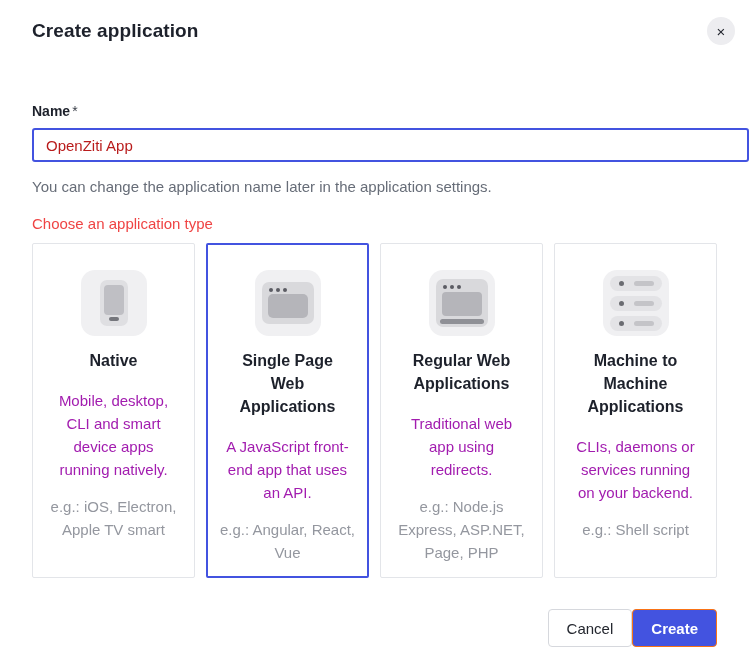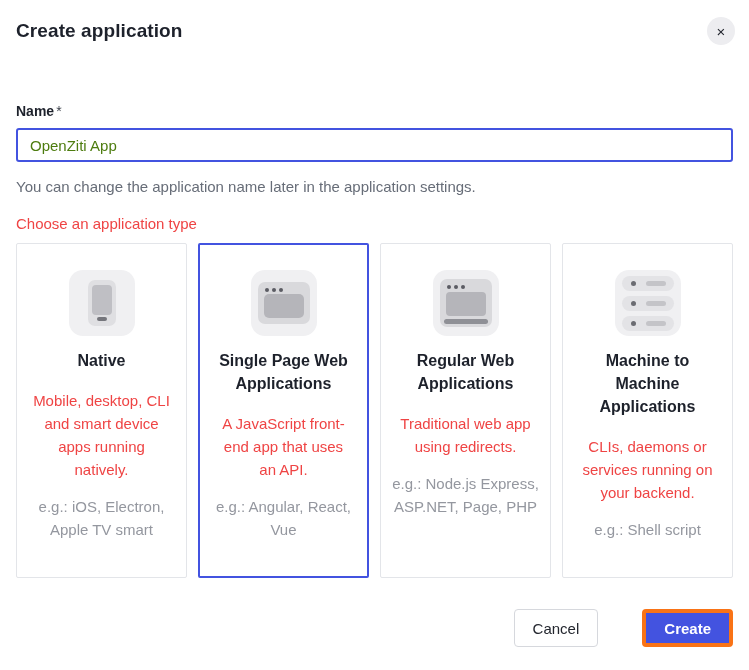--- a/index.html
+++ b/index.html
@@ -4,21 +4,21 @@
 <style>
   * { box-sizing: border-box; margin: 0; padding: 0; }
   html, body { width: 749px; height: 670px; }
   body {
     background: #ffffff;
     font-family: "Liberation Sans", sans-serif;
     color: #1d212b;
     position: relative;
     overflow: hidden;
   }
-  .dialog { padding: 0 16px; position: relative; width: 749px; height: 670px; }
+  .dialog { padding: 0 32px; position: relative; width: 749px; height: 670px; }
 
   
   .dialog-title {
     padding-top: 20px;
     font-size: 19px;
     line-height: 22px;
     font-weight: 700;
     letter-spacing: .1px;
     color: #1d212b;
   }
@@ -46,21 +46,21 @@
   }
   .field-label .required { font-weight: 400; color: #3c414b; margin-left: 2px; }
   .name-input {
     margin-top: 9px;
     width: 717px;
     height: 34px;
     border: 2px solid #4353e0;
     border-radius: 3px;
     padding: 0 12px;
     font-size: 15px;
-    color: #4d7c0f;
+    color: #b91c1c;
     font-family: "Liberation Sans", sans-serif;
     outline: none;
     background: #fff;
   }
   .field-help {
     margin-top: 16px;
     font-size: 15px;
     line-height: 17px;
     color: #676d78;
   }
@@ -129,21 +129,21 @@
     font-size: 16px;
     line-height: 23px;
     font-weight: 700;
     color: #1d212b;
     padding: 0 18px;
   }
   .card-desc {
     margin-top: 17px;
     font-size: 15px;
     line-height: 23px;
-    color: #ef4444;
+    color: #a21caf;
     padding: 0 16px;
   }
   .card-eg {
     margin-top: 14px;
     font-size: 15px;
     line-height: 23px;
     color: #94979f;
     padding: 0 10px;
   }
 
@@ -164,23 +164,22 @@
     font-family: "Liberation Sans", sans-serif;
   }
   .btn-cancel {
     background: #ffffff;
     border: 1px solid #d6d8dd;
     color: #23262e;
     font-weight: 400;
   }
   .btn-create {
     background: #4353e0;
-    border: 4px solid #f97316;
+    border: 1px solid #f97316;
     color: #ffffff;
-    margin-left: 44px;
   }
 </style>
 </head>
 <body>
 
 <div class="dialog">
 
   <h1 class="dialog-title">Create application</h1>
   <button class="close-btn">
     <span>×</span>

